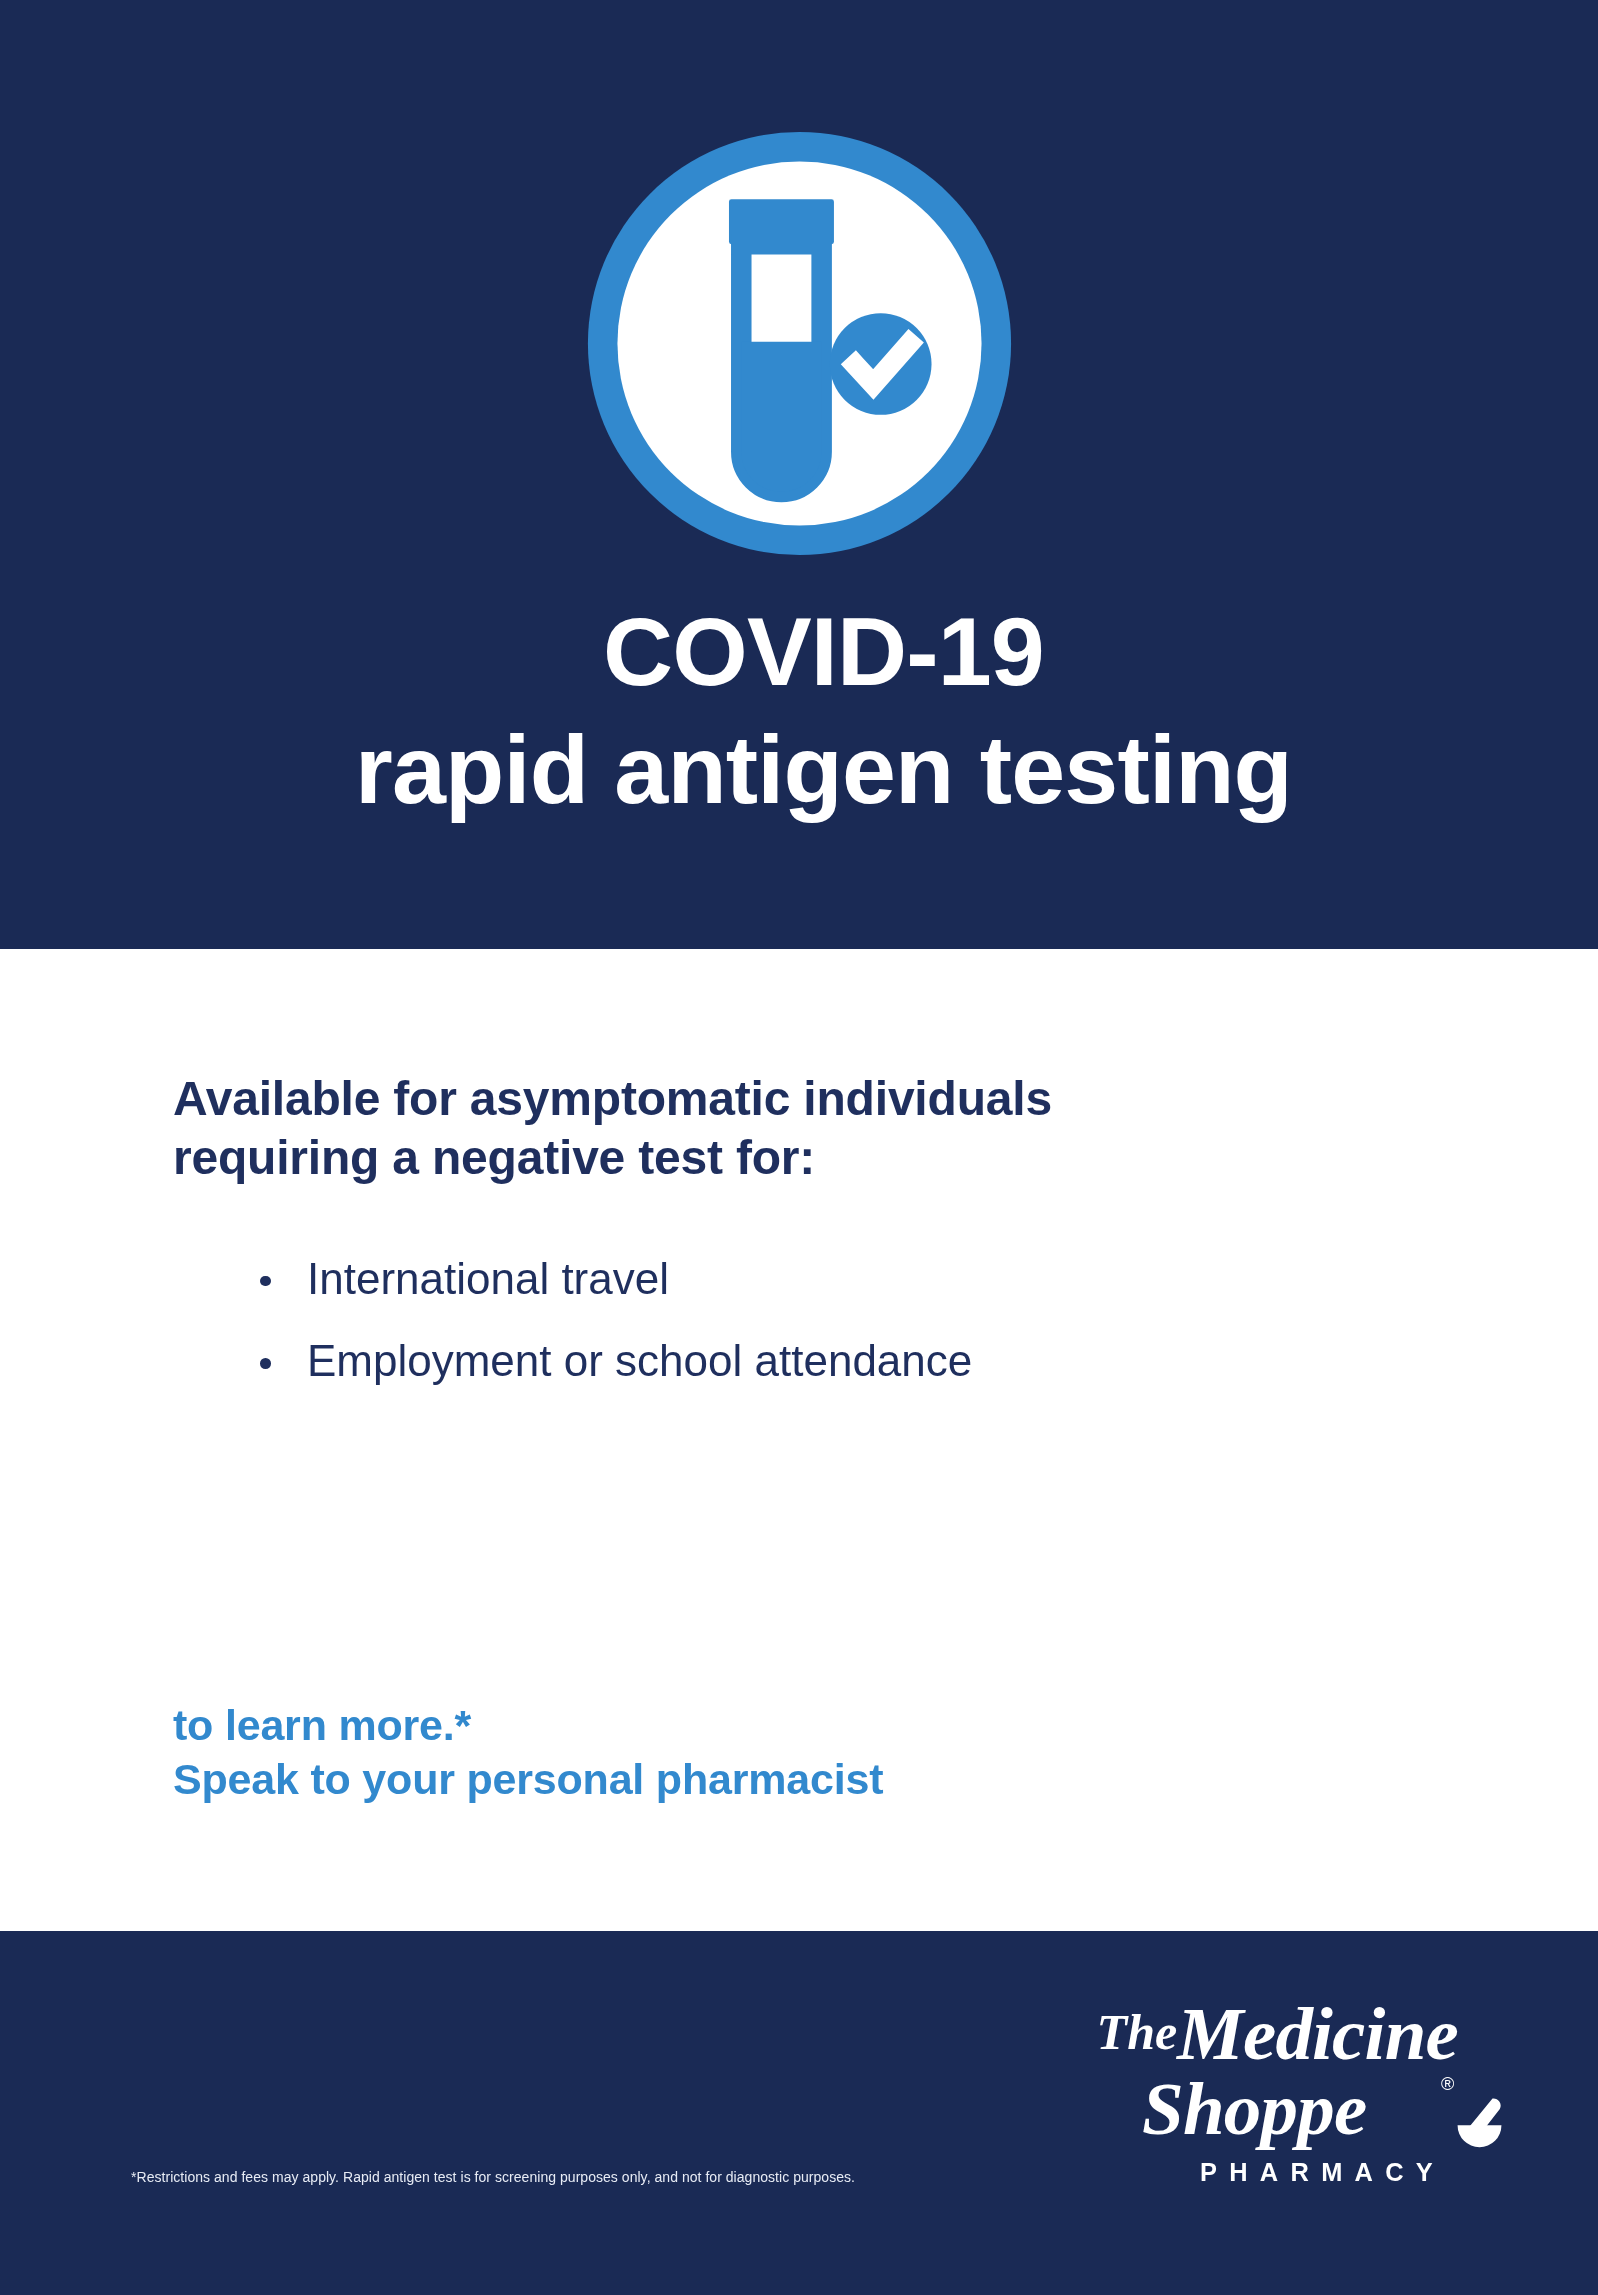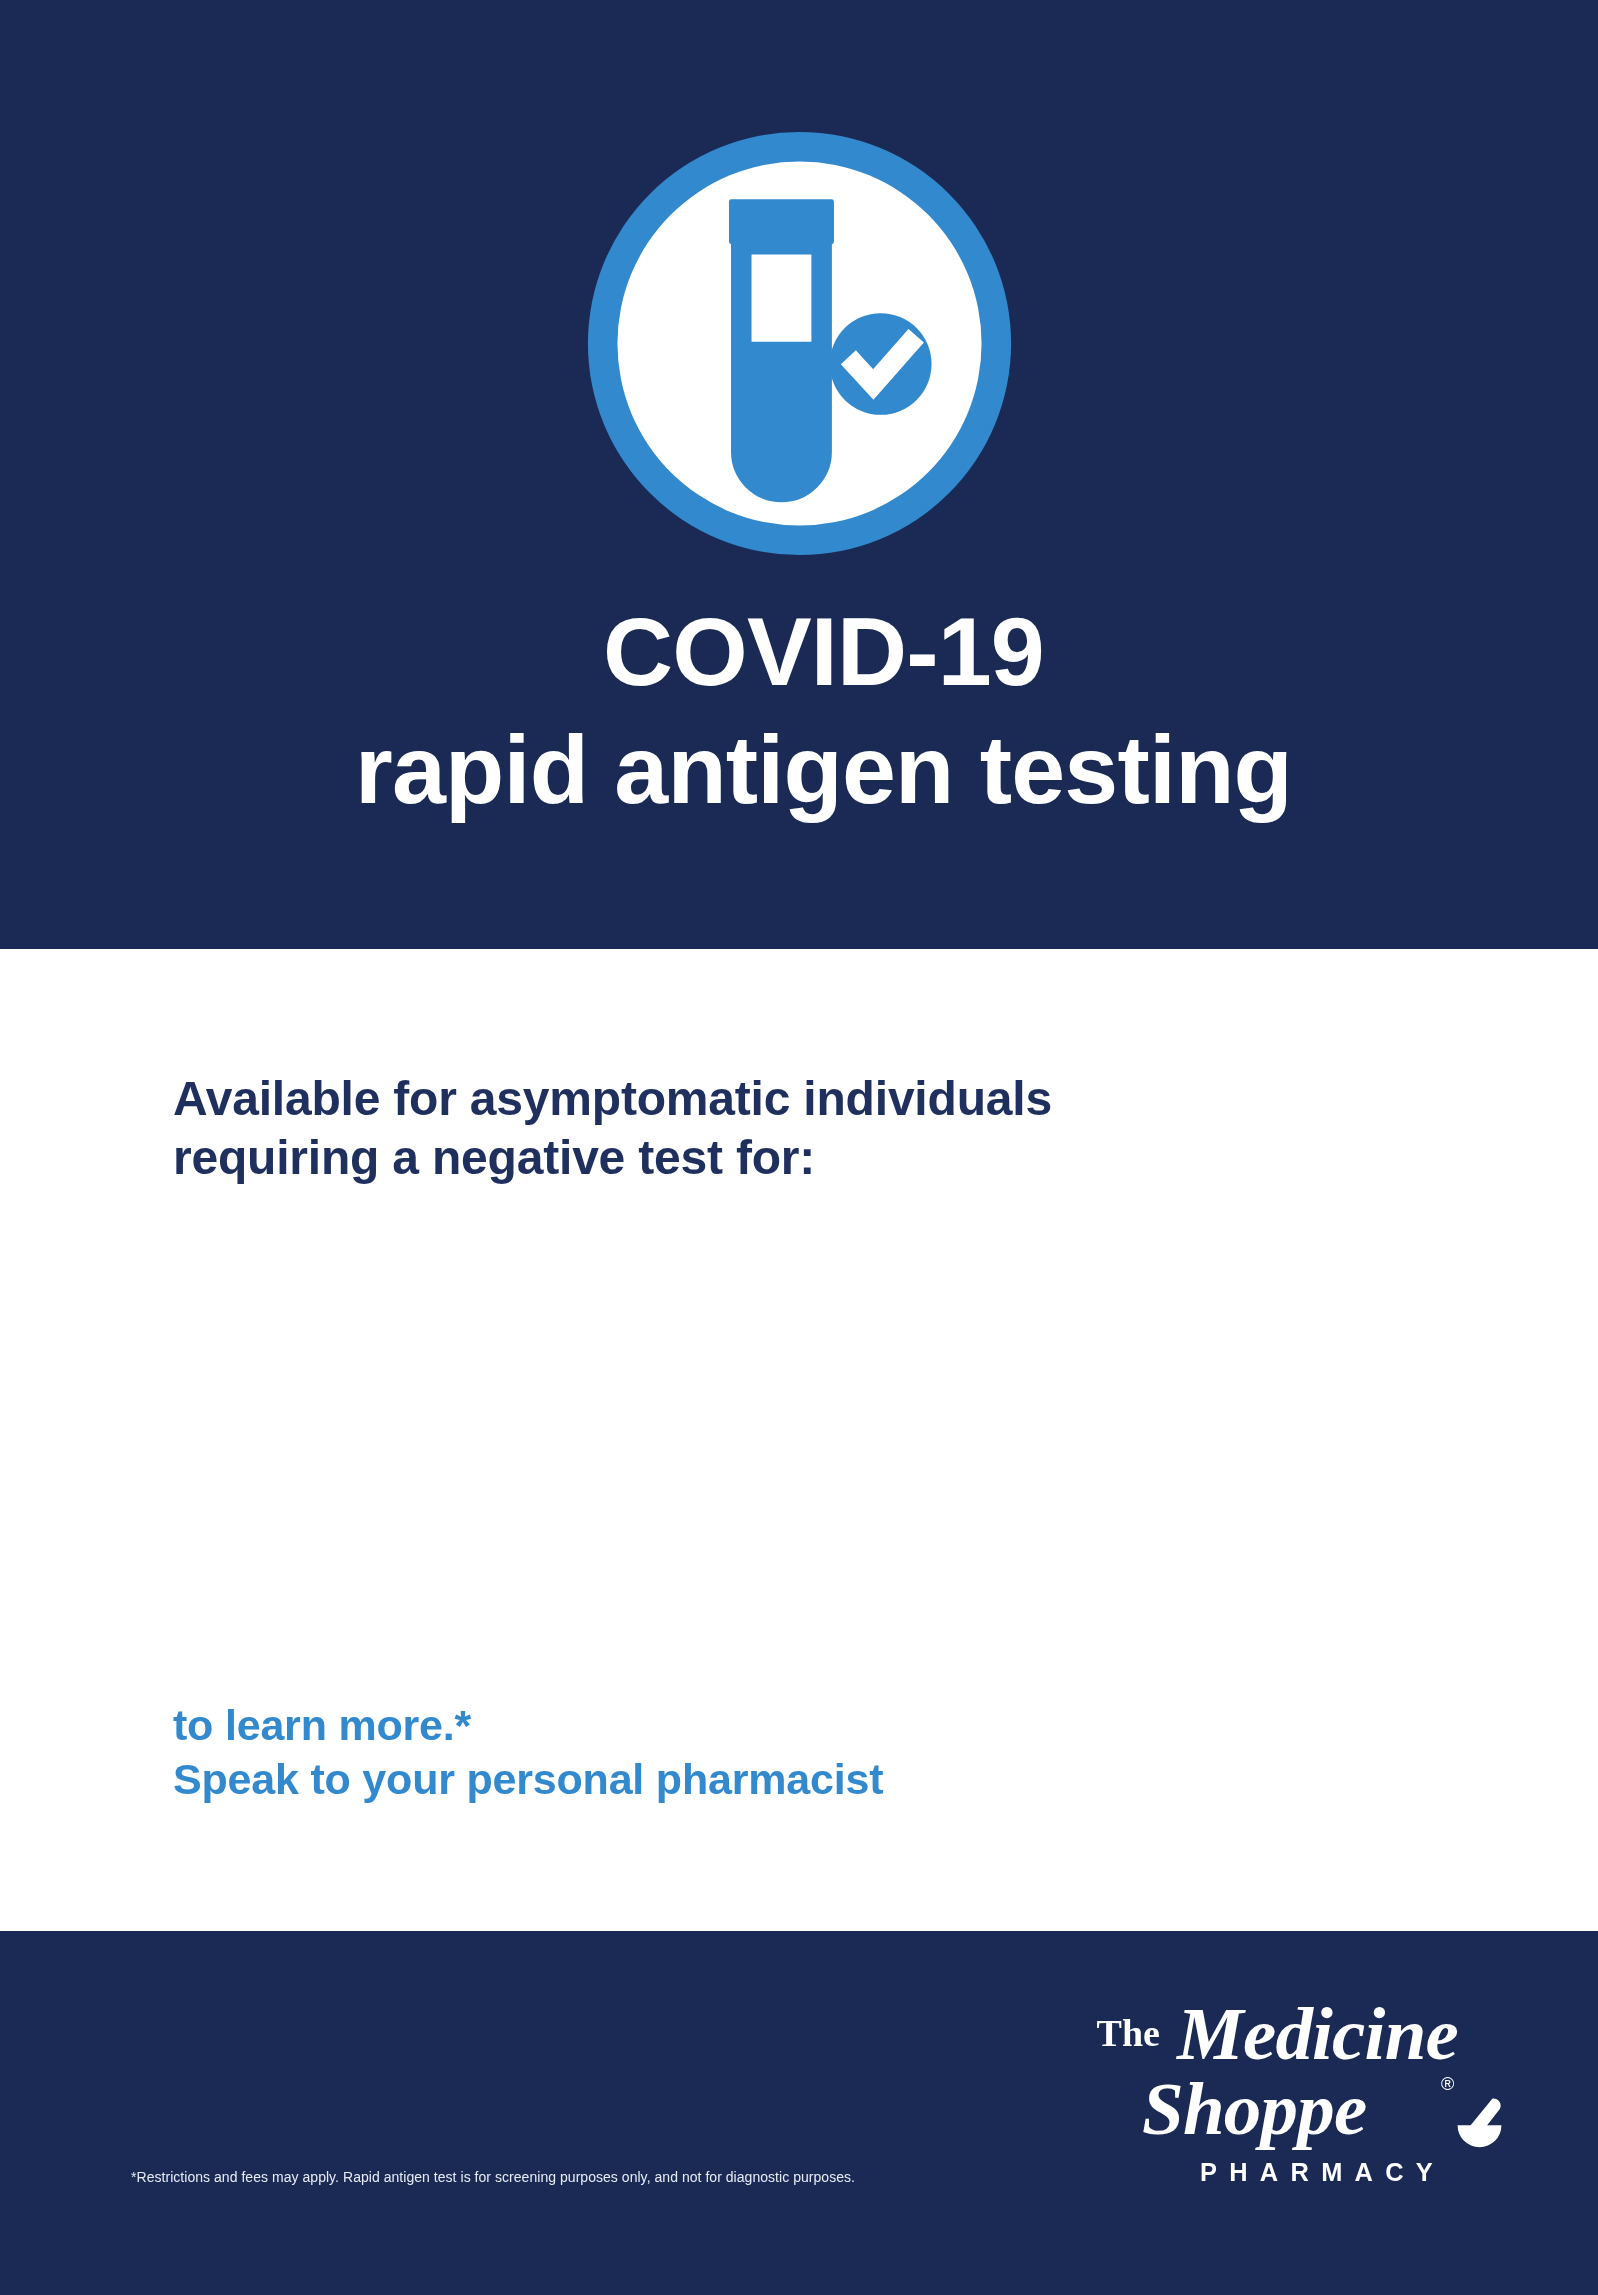--- a/index.html
+++ b/index.html
@@ -125,24 +125,25 @@
 
   
   .logo {
     position:absolute;
     left:1090px; top:1999px;
     width:426px; height:205px;
     color:#ffffff;
   }
   .logo .logo-the {
     position:absolute;
-    left:6.6px; top:15px;
+    left:6.6px; top:8px;
     font-family:"Liberation Serif", serif;
-    font-weight:700;
-    font-size:38px;
+    font-style:italic;
+    font-weight:700;
+    font-size:50px;
     line-height:1;
   }
   .logo .logo-medicine {
     position:absolute;
     left:87px; top:-3.3px;
     font-family:"Liberation Serif", serif;
     font-style:italic;
     font-weight:700;
     font-size:75px;
     line-height:1;
@@ -215,20 +216,30 @@
 
   </div>
 
   <div class="body-section">
 
     <div class="lead">
       <span>Available for asymptomatic individuals</span>
       <span>requiring a negative test for:</span>
     </div>
 
+    <ul class="bullets">
+      <li>
+        <span class="dot"></span>
+        <span>International travel</span>
+      </li>
+      <li>
+        <span class="dot"></span>
+        <span>Employment or school attendance</span>
+      </li>
+    </ul>
 
     <div class="cta">
       <span>to learn more.*</span>
       <span>Speak to your personal pharmacist</span>
     </div>
 
   </div>
 
   <div class="footer"></div>
 

